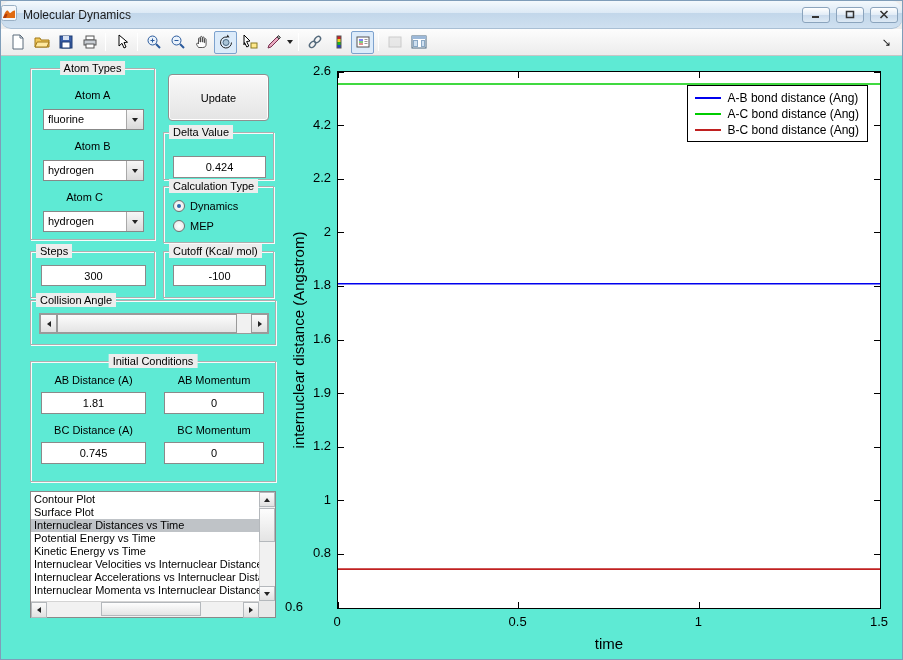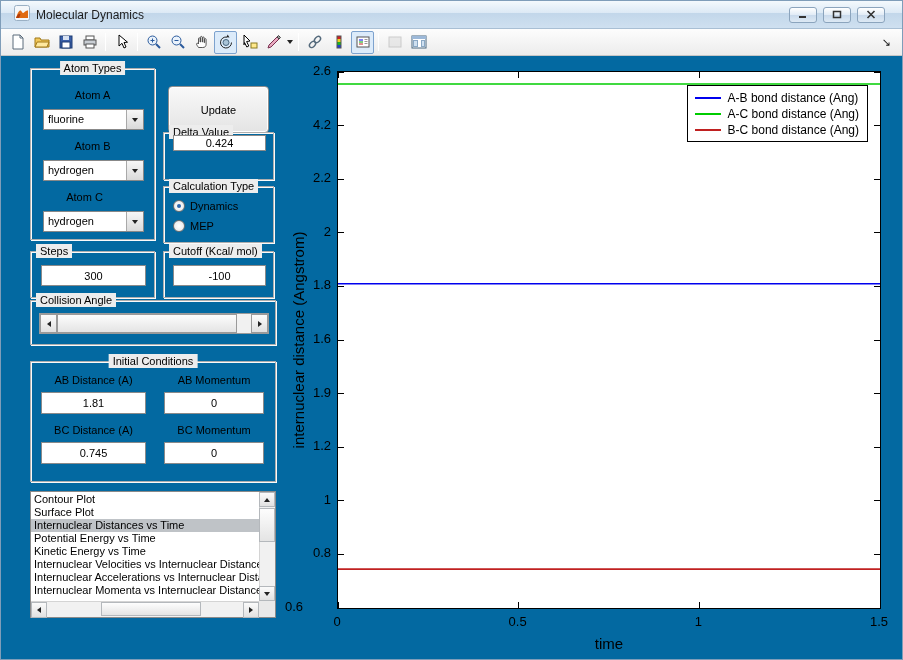--- a/index.html
+++ b/index.html
@@ -5,42 +5,42 @@
   * { margin:0; padding:0; box-sizing:border-box; }
   html,body { width:903px; height:660px; }
   body { font-family:"Liberation Sans", sans-serif; background:#d8d8d8; }
 
   .window { position:relative; width:903px; height:660px; background:#ededed;
             border:1px solid #7f9db9; overflow:hidden; }
 
   
   .titlebar { position:absolute; left:0; top:0; width:100%; height:28px;
     background:linear-gradient(#f4f9fd, #dcE9f5 44%, #c2d7ea 46%, #cfe0f0);
-    border-bottom:1px solid #a9bfd4; display:flex; align-items:center; padding:0 13px; }
+    border-bottom:1px solid #a9bfd4; display:flex; align-items:center; padding:0 0;border-radius:10px; }
   .title-text { font-size:12px; color:#1c1c1c; margin-left:6px; }
   .win-controls { margin-left:auto; display:flex; gap:6px; padding-right:4px; }
   .win-btn { width:28px; height:16px; border:1px solid #8ba4bd; border-radius:3px;
     background:linear-gradient(#ffffff,#e2ecf6 48%,#c9daec 52%,#dde9f4);
     display:flex; align-items:center; justify-content:center; cursor:default; }
 
   
   .toolbar { position:absolute; left:0; top:28px; width:100%; height:27px;
     background:linear-gradient(#fdfdfd,#ececec); border-bottom:1px solid #c6c6c6;
     display:flex; align-items:center; padding:0 5px; gap:1px; }
   .tool { width:23px; height:23px; display:flex; align-items:center; justify-content:center;
     border:1px solid transparent; border-radius:2px; background:none; }
   .tool.pressed { background:#dcebfa; border-color:#7da2ce; }
   .tool.disabled { opacity:.45; }
   .tool-split { display:flex; align-items:center; }
   .split-arrow { width:9px; height:23px; display:flex; align-items:center; justify-content:center; }
   .tb-sep { width:1px; height:18px; background:#c2c2c2; border-right:1px solid #ffffff; margin:0 3px; }
   .tb-overflow { margin-left:auto; font-size:11px; color:#111; padding-right:6px; }
 
   
-  .content { position:absolute; left:0; top:55px; right:0; bottom:0; background:#0369a1; }
+  .content { position:absolute; left:0; top:55px; right:0; bottom:0; background:#5eead4; }
 
   .panel { position:absolute; border:1px solid #aeaeae;
     box-shadow:inset 1px 1px 0 #fafafa, 1px 1px 0 #fafafa; }
   .panel-title { position:absolute; top:-8px; font-size:11px; color:#000;
     background:#ededed; padding:0 4px; white-space:nowrap; line-height:14px; }
   .panel-title.center { left:50%; transform:translateX(-50%); }
   .panel-title.left { left:5px; }
 
   .ctl-label { position:absolute; font-size:11px; color:#000; text-align:center; }
 
@@ -277,25 +277,25 @@
       </div>
       <div class="ctl-label" style="left:0; right:16px; top:122px;text-align:center;">Atom C</div>
       <div class="combo" style="left:12px; top:142px; width:101px;">
         <span class="combo-text">hydrogen</span>
         <span class="combo-btn">
             <span class="arrow-down"></span>
           </span>
       </div>
     </div>
 
-    <button class="btn-update" style="left:167px; top:18px; width:101px; height:47px;margin-top:12px;">Update</button>
+    <button class="btn-update" style="left:167px; top:18px; width:101px; height:47px;">Update</button>
 
     <div class="panel" style="left:162px; top:76px; width:111px; height:48px;">
       <span class="panel-title left">Delta Value</span>
-      <div class="edit" style="left:9px; top:2px; width:93px; height:16px;">0.424</div>
+      <div class="edit" style="left:9px; top:23px; width:93px; height:22px;">0.424</div>
     </div>
 
     <div class="panel" style="left:162px; top:130px; width:111px; height:57px;">
       <span class="panel-title left">Calculation Type</span>
       <div class="radio-row" style="left:9px; top:13px;align-items:flex-end;">
         <span class="radio checked"></span>
         <span>Dynamics</span>
       </div>
       <div class="radio-row" style="left:9px; top:33px;">
         <span class="radio"></span>

